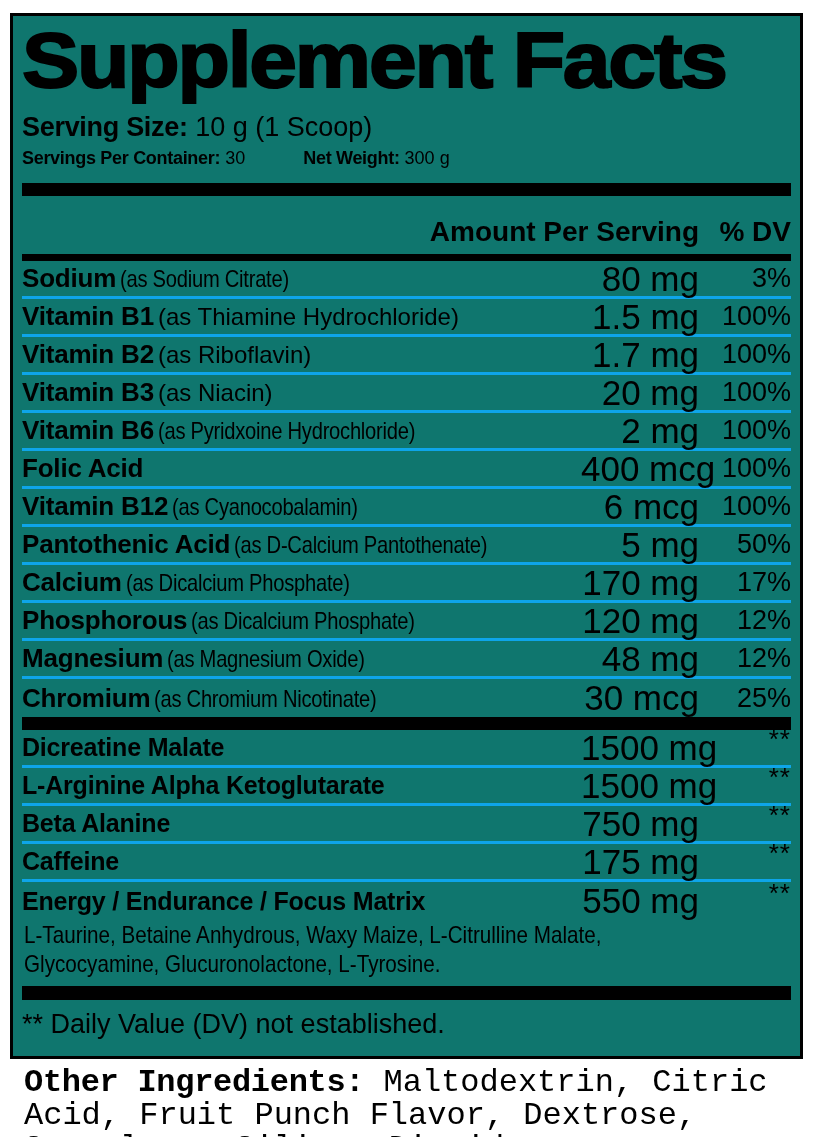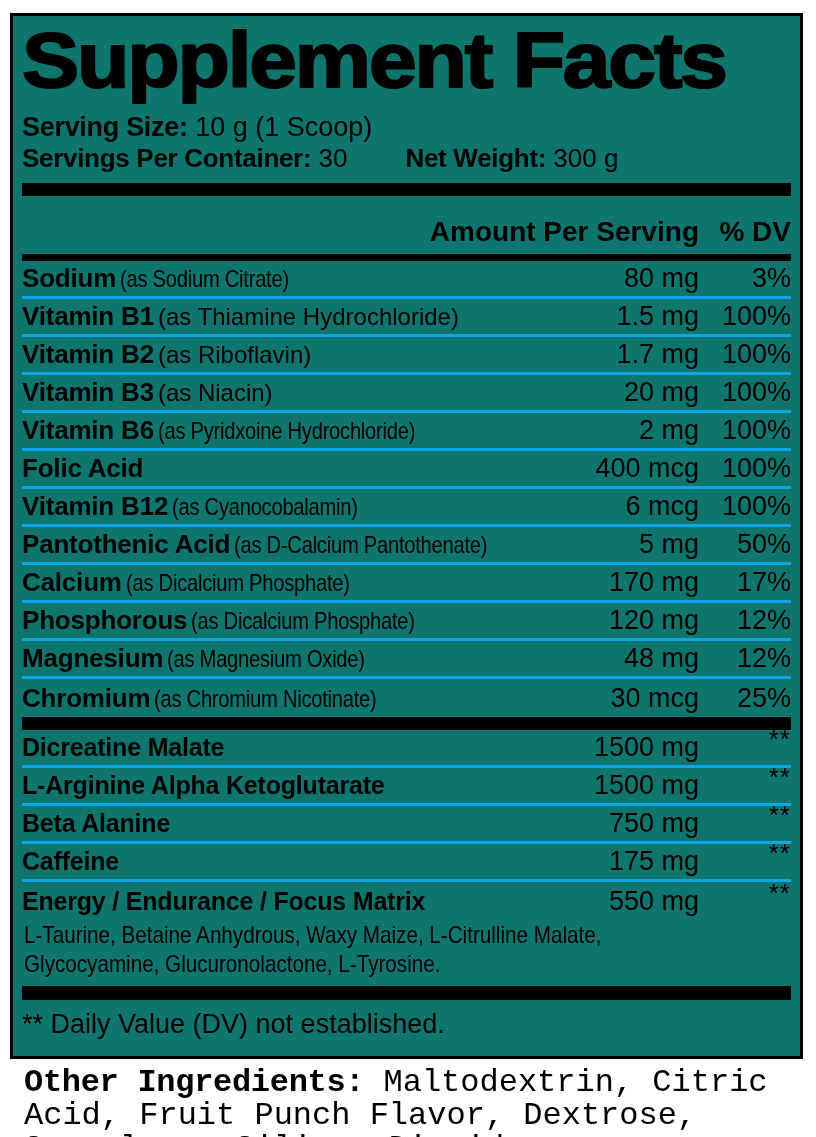--- a/index.html
+++ b/index.html
@@ -12,38 +12,38 @@
     position:absolute;left:10px;top:13px;width:793px;box-sizing:border-box;
     border:3px solid #000;background:#0f766e;padding:4px 9px 6px 9px;
   }
   .title{
     font-size:78px;font-weight:bold;line-height:80px;margin:0;
     letter-spacing:-2px;-webkit-text-stroke:2px #000;white-space:nowrap;
     display:inline-block;transform:scaleX(1.10);transform-origin:left center;
   }
   .serv{font-size:27px;line-height:31px;margin-top:12px;white-space:nowrap;}
   .serv b{letter-spacing:-0.3px;}
-  .serv-row{display:flex;gap:58px;font-size:26px;line-height:31px;white-space:nowrap;}
+  .serv-row{display:flex;gap:58px;font-size:18px;line-height:31px;white-space:nowrap;}
   .serv-row b{letter-spacing:-0.3px;}
   .bar{background:#000;width:100%;}
   .bar13{height:13px;margin-top:9px;}
   .bar7{height:7px;}
   .bar14{height:14px;}
   .head-row{
     display:flex;justify-content:flex-end;align-items:baseline;
     font-weight:bold;font-size:28px;padding:8px 0 6px 0;
   }
   .head-dv{width:92px;text-align:right;margin-top:12px;}
   .row{display:flex;align-items:center;height:35px;border-bottom:3px solid #0ea5e9;}
   .row.noborder{border-bottom:none;height:38px;}
   .nm{flex:1;font-size:26px;white-space:nowrap;overflow:visible;}
   .nm b{letter-spacing:-0.2px;}
   .as{font-size:24px;margin-left:4px;}
   .cond{display:inline-block;transform:scaleX(0.84);transform-origin:left center;letter-spacing:-0.3px;}
-  .amt{width:118px;text-align:right;font-size:27px;white-space:nowrap;}
+  .amt{width:118px;text-align:right;font-size:35px;white-space:nowrap;}
   .dv{width:92px;text-align:right;font-size:27px;white-space:nowrap;}
   .blend .nm{font-size:25px;}
   .blend .dv{font-size:26px;position:relative;top:-8px;letter-spacing:1px;}
   .subnote{margin:0 0 8px 2px;line-height:29px;}
   .subnote div{font-size:24px;white-space:nowrap;display:block;transform:scaleX(0.86);transform-origin:left center;}
   .footnote{font-size:27px;padding:9px 0 10px 0;white-space:nowrap;}
   .other{
     position:absolute;left:24px;top:1066px;width:746px;
     font-size:32px;line-height:33px;margin:0;font-family:Liberation Mono, monospace;
   }

